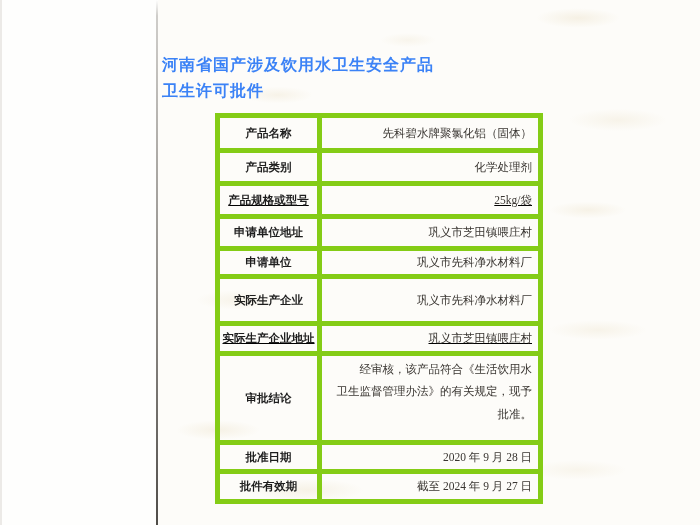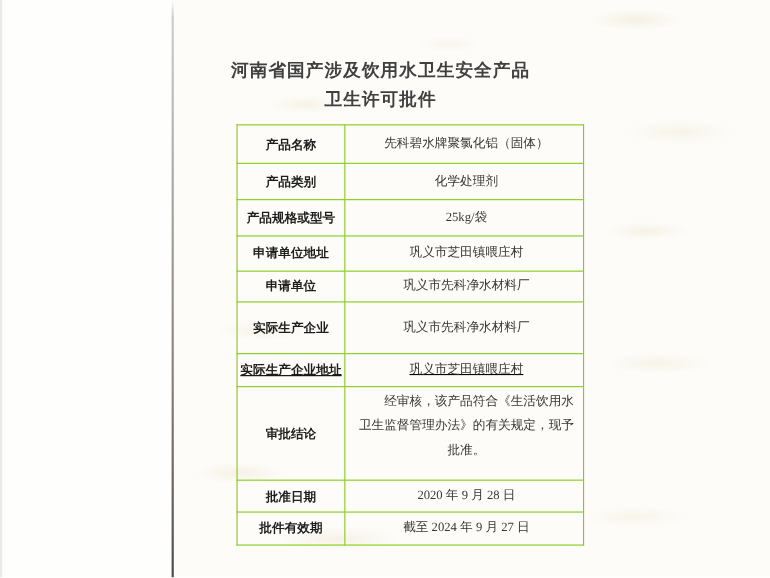--- a/index.html
+++ b/index.html
@@ -47,65 +47,64 @@
     height: 525px;
     background: linear-gradient(to bottom,
       rgba(255,255,255,0) 0%,
       rgba(150,146,140,0.45) 3%,
       rgba(130,126,120,0.65) 30%,
       rgba(105,101,96,0.8) 65%,
       rgba(70,67,63,0.95) 100%);
   }
   .doc-title {
     position: absolute;
-    left: 144px;
+    left: 160px;
     top: 52px;
     width: 400px;
-    text-align: center;
-    color: #404040;
+    color: #3b82f6;
     font-family: "Liberation Serif", serif;
     font-weight: bold;
     font-size: 16px;
     line-height: 26px;
     letter-spacing: 1px;
   }
   table.license {
     position: absolute;
     left: 213px;
     top: 113px;
     width: 295px;
     border-collapse: collapse;
     table-layout: fixed;
   }
   table.license td {
-    border: 1px solid #84cc16;
+    border: 5px solid #84cc16;
     vertical-align: middle;
     overflow: hidden;
   }
   td.label {
     width: 93px;
     text-align: center;
     font-weight: bold;
     font-size: 11.5px;
     color: #1e1e1e;
     font-family: "Liberation Sans", sans-serif;
     padding: 0 2px;
   }
   td.value {
     width: 200px;
-    text-align: center;
+    text-align: right;
     font-size: 11.5px;
     color: #3a3632;
     font-family: "Liberation Serif", serif;
     padding: 0 6px 0 10px;
     line-height: 1.8;
   }
   tr:nth-child(1)  { height: 35px; }
   tr:nth-child(2)  { height: 33px; }
-  tr:nth-child(3)  { height: 33px; }
+  tr:nth-child(3)  { height: 33px; text-decoration: underline; }
   tr:nth-child(4)  { height: 32px; }
   tr:nth-child(5)  { height: 28px; }
   tr:nth-child(6)  { height: 47px; }
   tr:nth-child(7)  { height: 30px; text-decoration: underline; }
   tr:nth-child(8)  { height: 53px; }
   tr:nth-child(9)  { height: 29px; }
   tr:nth-child(10) { height: 30px; }
   tr:nth-child(11) { height: 26px; }
   tr.conclusion td.value {
     text-indent: 2em;

